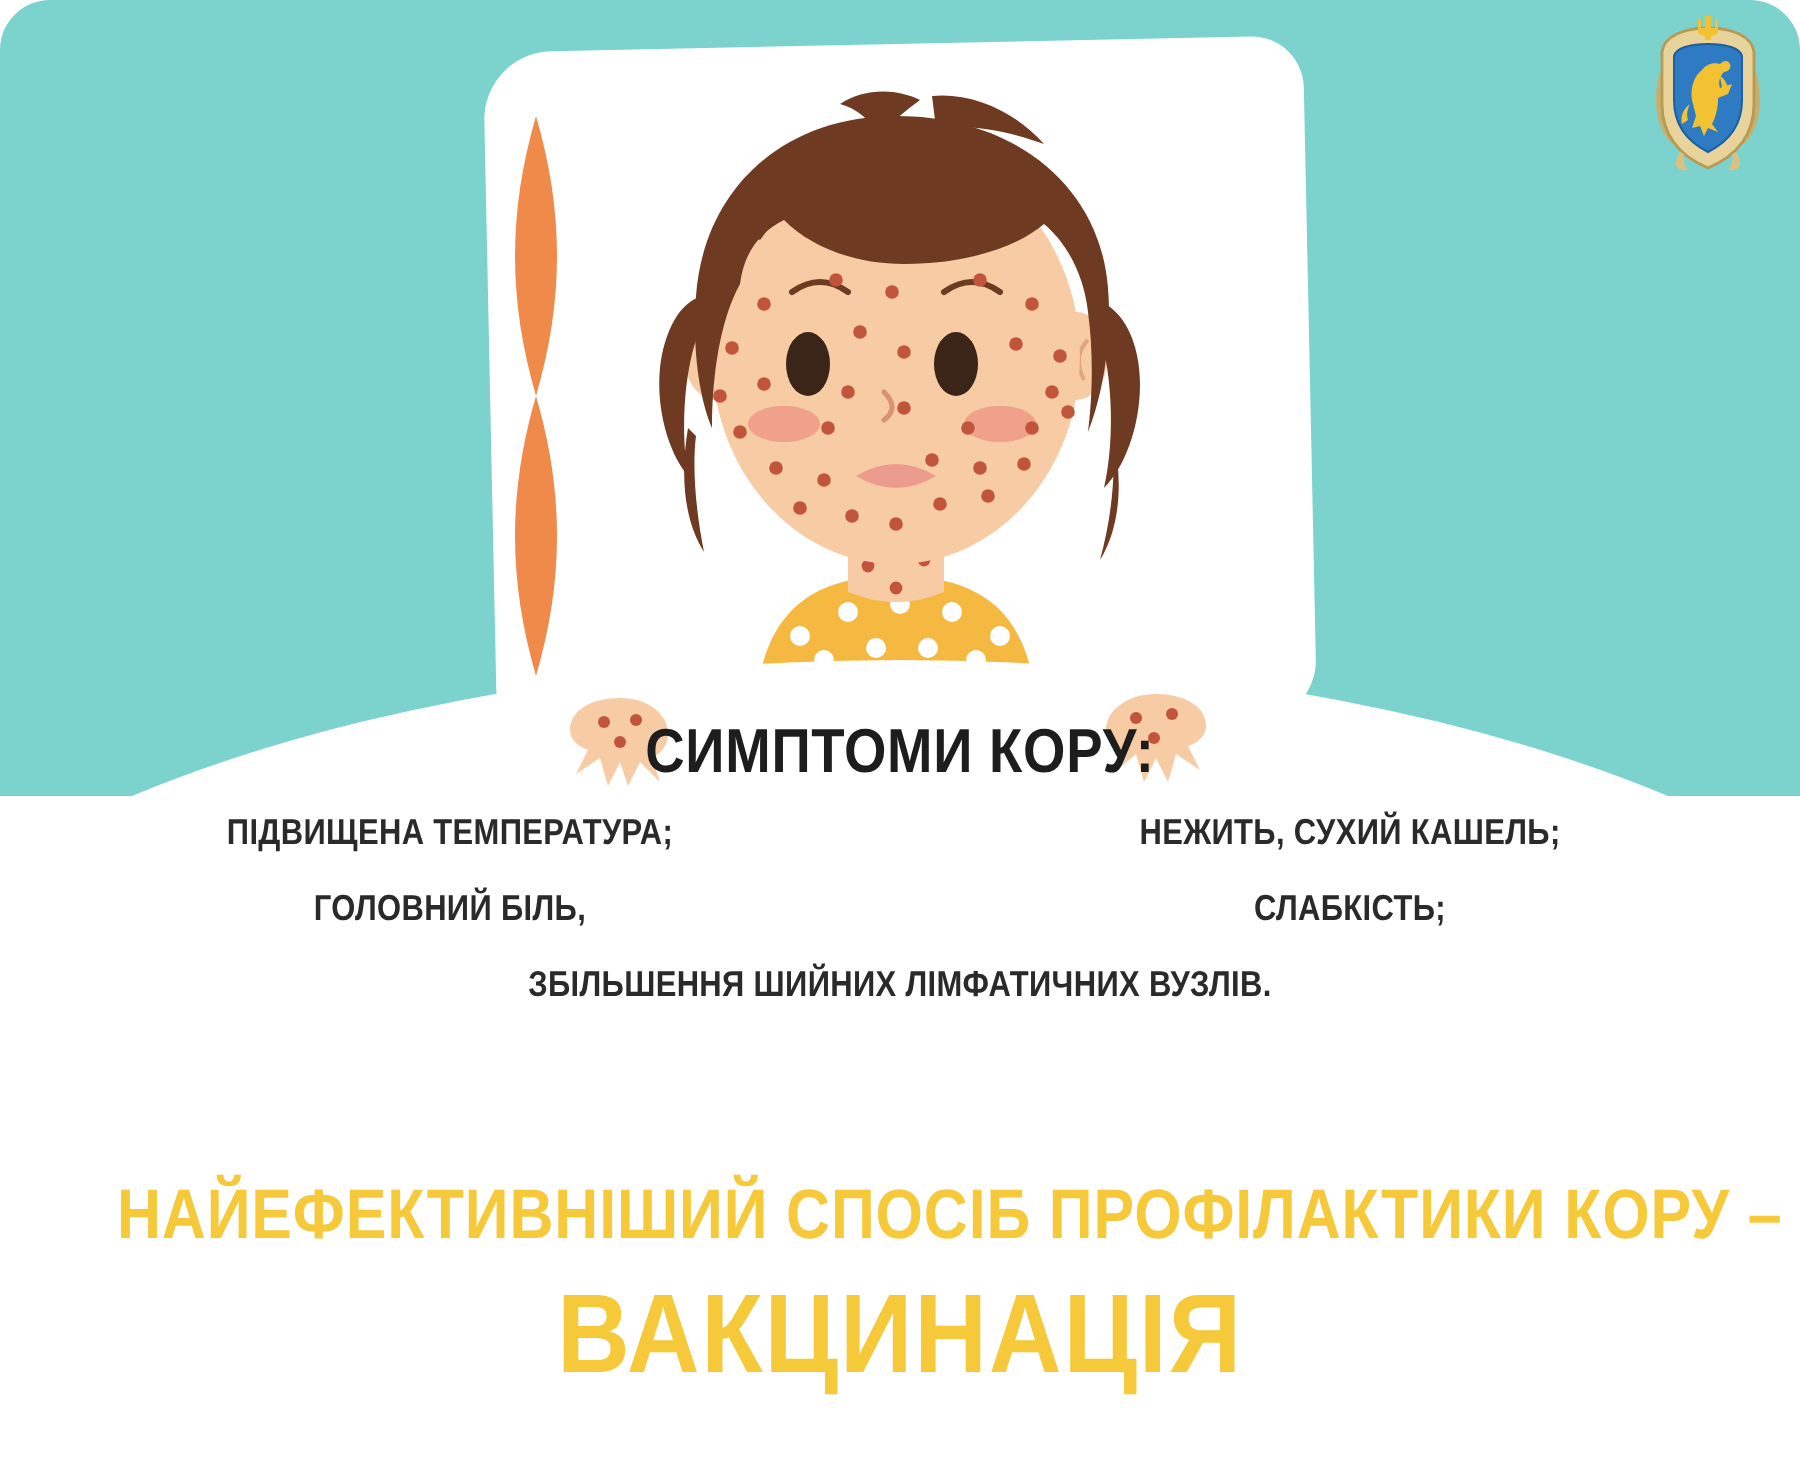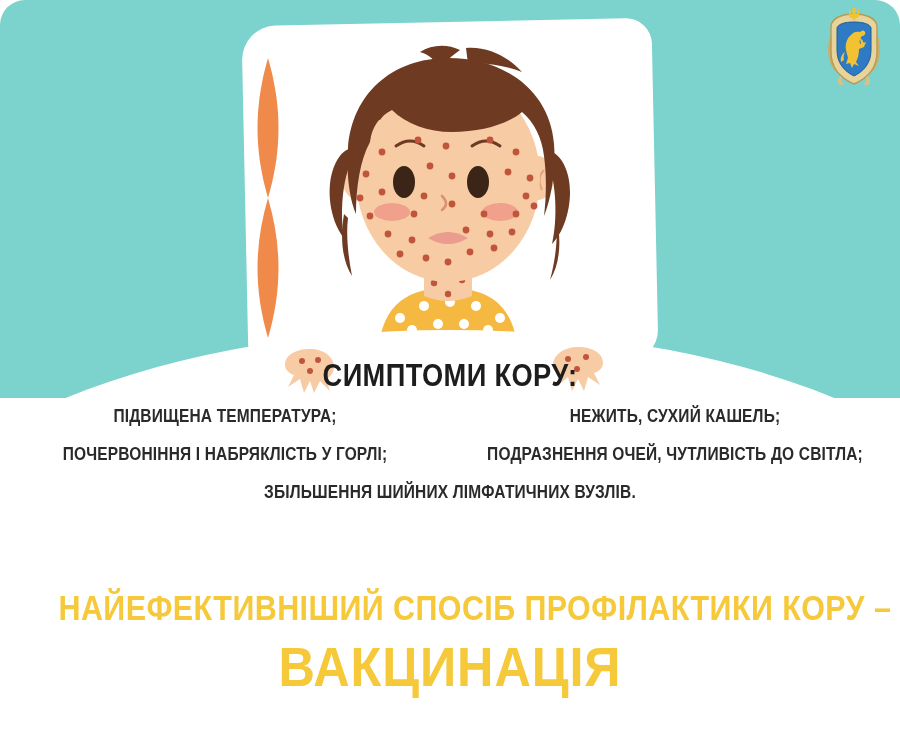--- a/index.html
+++ b/index.html
@@ -279,22 +279,22 @@
   </svg>
 
   <div class="headline">СИМПТОМИ КОРУ:</div>
 
   <div class="symptom-grid">
     <div class="srow">
       <div class="scell left">ПІДВИЩЕНА ТЕМПЕРАТУРА;</div>
       <div class="scell right">НЕЖИТЬ, СУХИЙ КАШЕЛЬ;</div>
     </div>
     <div class="srow">
-      <div class="scell left">ПОЧЕРВОНІННЯ І НАБРЯКЛІСТЬ У ГОРЛІ;</div>
-      <div class="scell right">ПОДРАЗНЕННЯ ОЧЕЙ, ЧУТЛИВІСТЬ ДО СВІТЛА;</div>
+      <div class="scell left">ГОЛОВНИЙ БІЛЬ,</div>
+      <div class="scell right">СЛАБКІСТЬ;</div>
     </div>
     <div class="srow single">
       <div class="scell">ЗБІЛЬШЕННЯ ШИЙНИХ ЛІМФАТИЧНИХ ВУЗЛІВ.</div>
     </div>
   </div>
 
   <div class="cta cta-line1">НАЙЕФЕКТИВНІШИЙ СПОСІБ  ПРОФІЛАКТИКИ КОРУ –</div>
   <div class="cta cta-line2">ВАКЦИНАЦІЯ</div>
 
   <svg class="emblem" viewBox="0 0 56 84">

